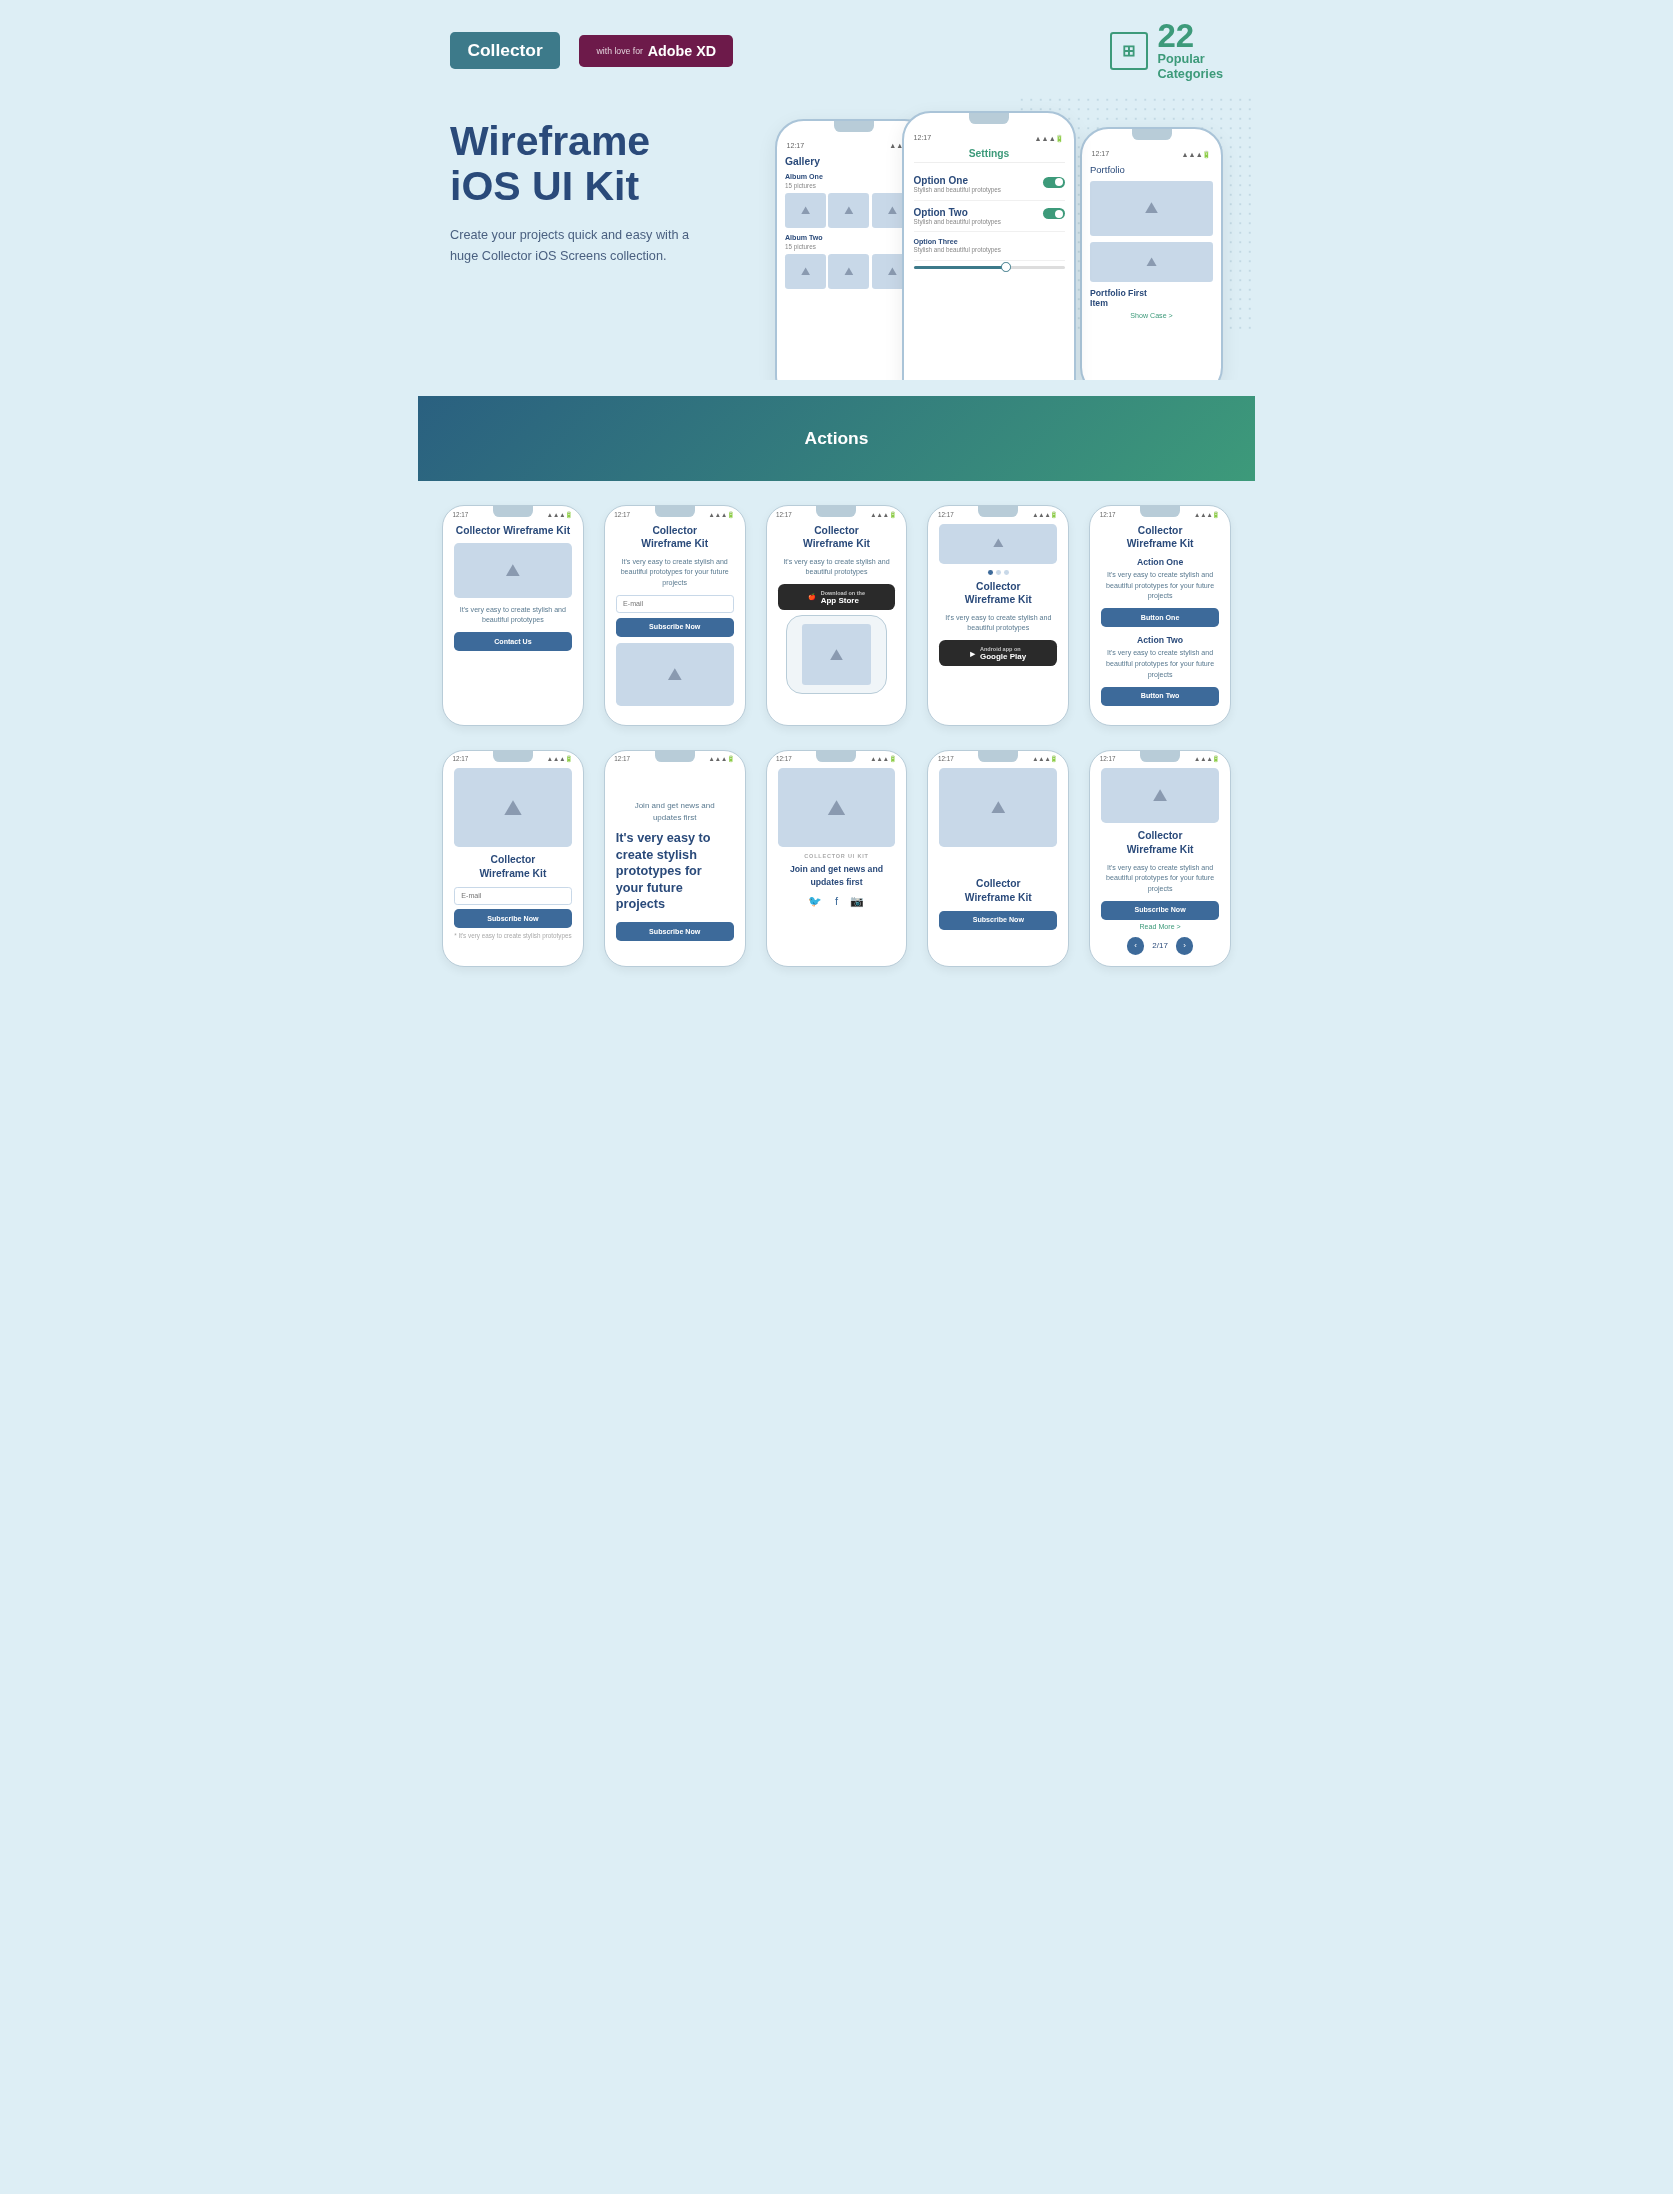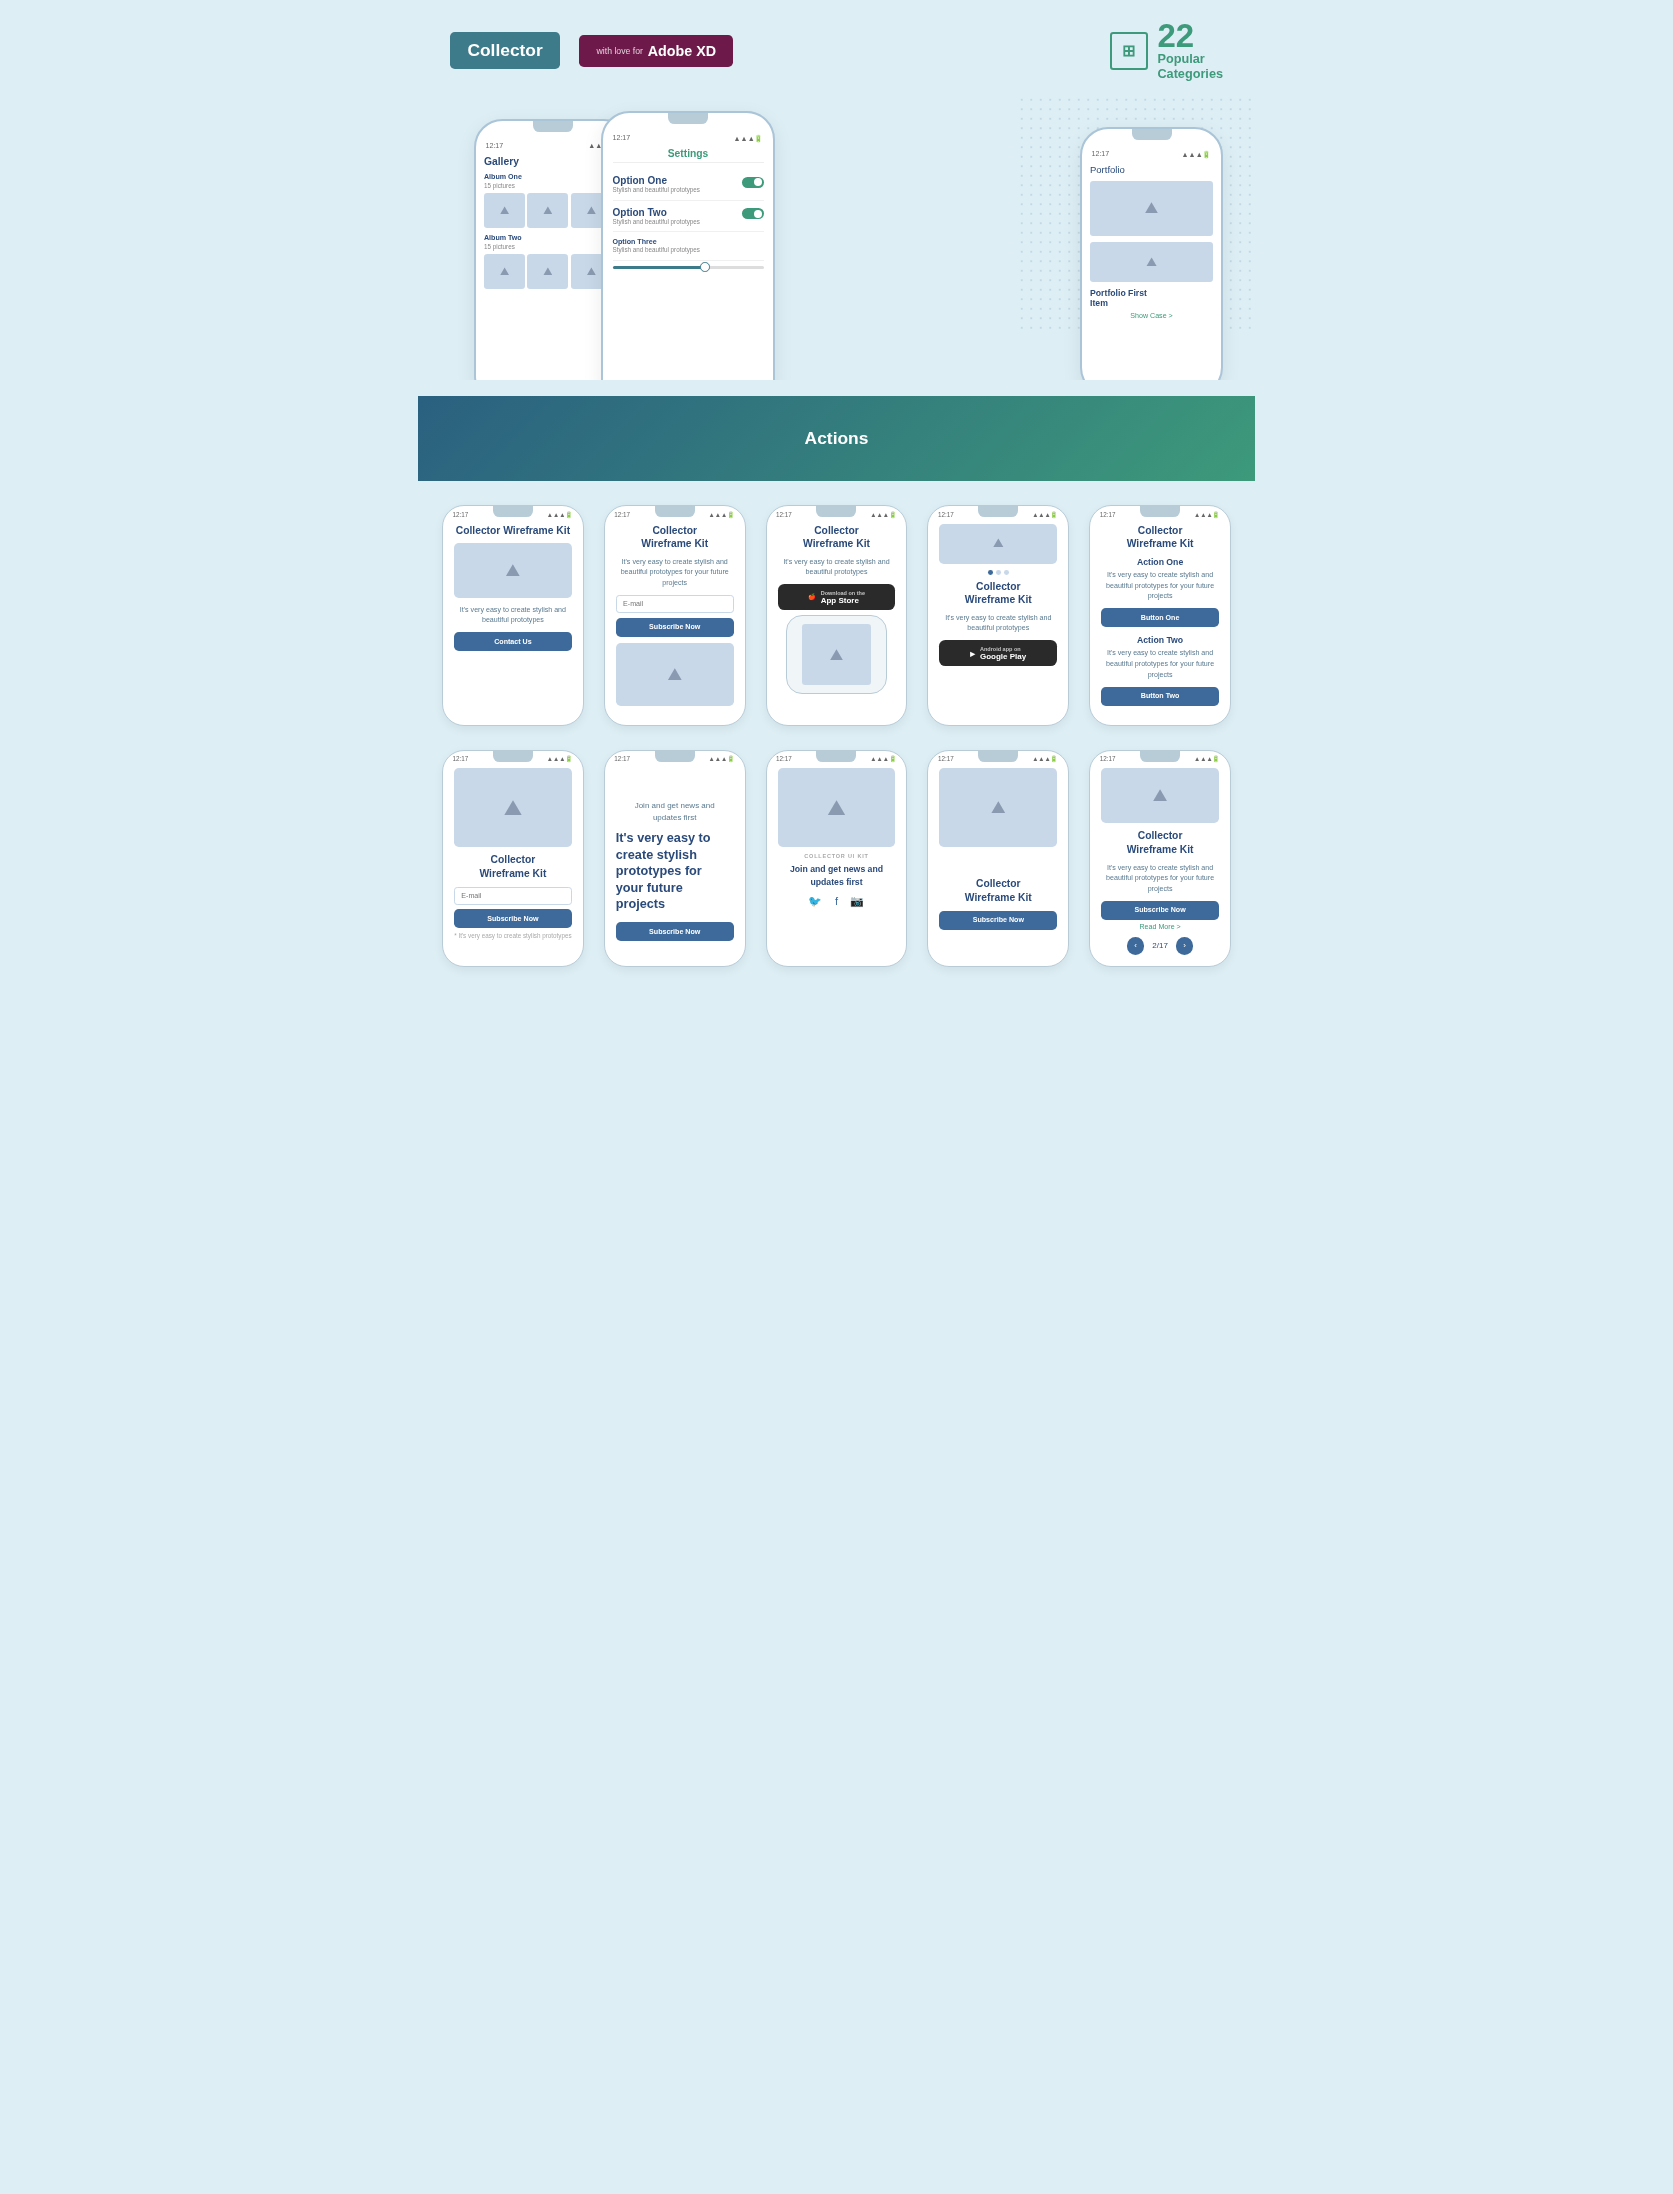--- a/index.html
+++ b/index.html
@@ -494,20 +494,26 @@
     <div class="categories-icon">⊞</div>
     <div class="categories-text">
       <div class="categories-number">22</div>
       <div class="categories-label">Popular<br>Categories</div>
     </div>
   </div>
 </div>
 
 <div class="hero">
   <div class="dotted-bg"></div>
+  <div class="hero-text">
+    <div class="hero-title">
+      Wireframe<br>iOS UI Kit
+    </div>
+    <div class="hero-desc">Create your projects quick and easy with a huge Collector iOS Screens collection.</div>
+  </div>
 
   <div class="phones-container">
 
     <div class="phone phone-gallery">
       <div class="sc-notch"></div>
       <div class="phone-status">
         <span>12:17</span>
         <div class="status-icons">
             <span>▲▲▲</span>
             <span>🔋</span>

